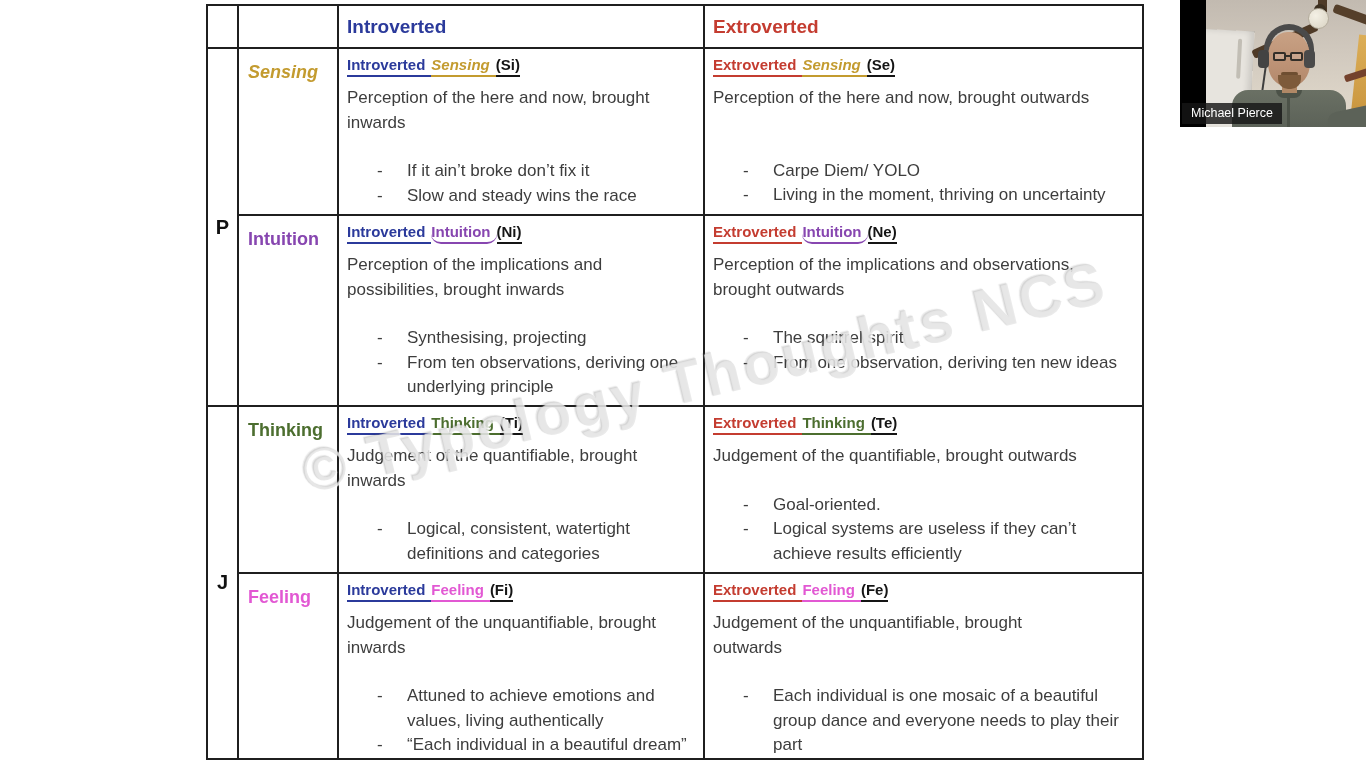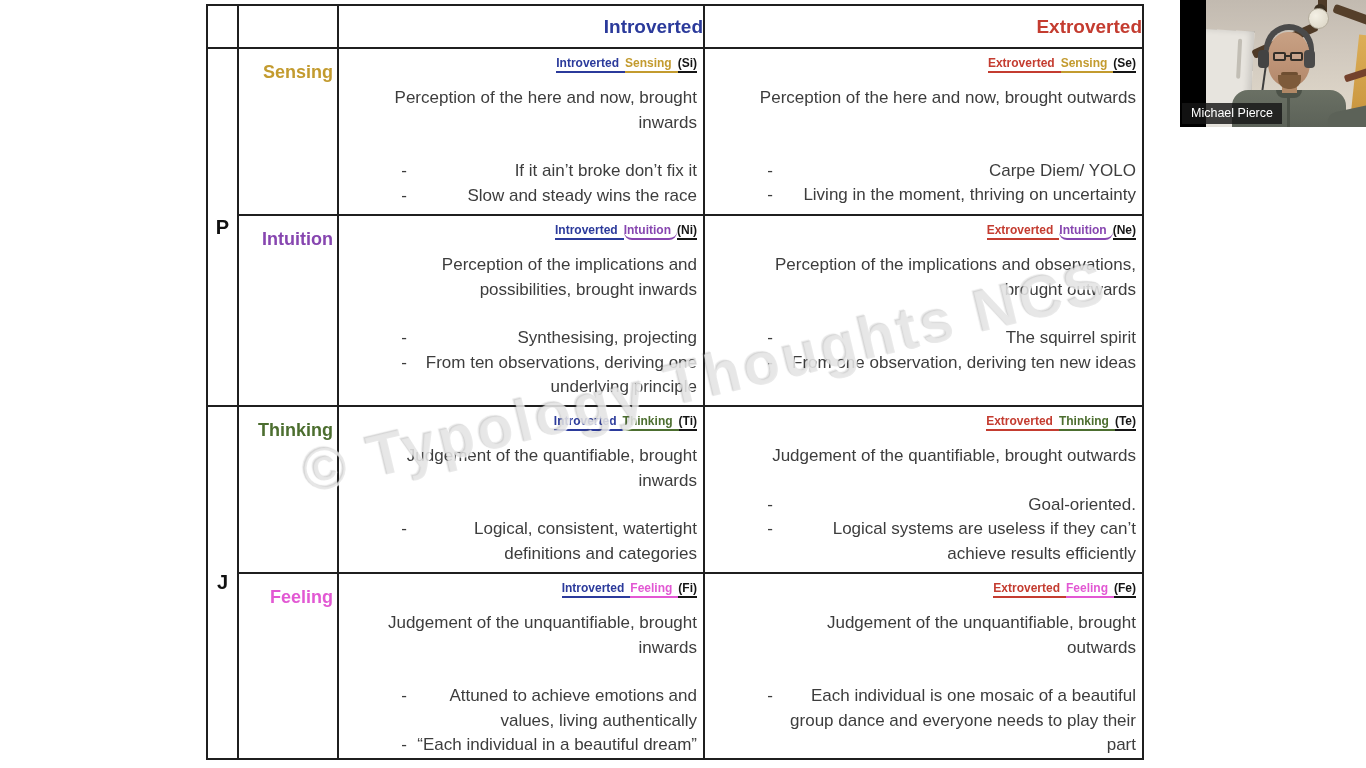--- a/index.html
+++ b/index.html
@@ -8,34 +8,34 @@
     position:relative; overflow:hidden; background:#ffffff;
     font-family:"Liberation Sans", sans-serif;
     color:var(--c-text,#3d3d3d);
   }
 
   
   .slide-table {
     position:absolute; left:206px; top:4px; width:936px;
     border-collapse:collapse; table-layout:fixed; z-index:1;
   }
-  .slide-table td { border:2px solid var(--c-border,#1f1f1f); vertical-align:top; background:transparent;text-align:right; }
+  .slide-table td { border:2px solid var(--c-border,#1f1f1f); vertical-align:top; background:transparent; }
   td.hdr { vertical-align:middle; font-weight:bold; font-size:19px; padding-left:8px; }
   td.side { vertical-align:middle; text-align:center; font-weight:bold; font-size:20px; color:#111; }
   td.cat { font-weight:bold; font-size:18px; padding:13px 4px 0 9px; }
   td.cell { padding:7px 6px 0 8px; }
 
   .c-introverted { color:var(--c-introverted); }
   .c-extroverted { color:var(--c-extroverted); }
-  .c-sensing { color:var(--c-sensing); }
+  .c-sensing { color:var(--c-sensing);font-style:italic; }
   .c-intuition { color:var(--c-intuition);border-radius:15px; }
   .c-thinking { color:var(--c-thinking); }
   .c-feeling { color:var(--c-feeling); }
 
-  .fn-title { font-size:12px; font-weight:bold; height:30px; white-space:nowrap; }
+  .fn-title { font-size:15px; font-weight:bold; height:30px; white-space:nowrap; }
   .fn-title span { display:inline-block; border-bottom:2px solid; line-height:1.12; padding-bottom:1px; }
   .fn-title .t-dir, .fn-title .t-fn { padding-right:6px; }
   .fn-title .t-code { color:#151515; }
 
   .line { line-height:24.5px; font-size:17px; white-space:nowrap; color:var(--c-text,#3d3d3d); }
   .bullets { margin-top:24px; }
   .bullets.mt-lg { margin-top:48px; }
   .bullet { display:flex; padding-left:30px; }
   .dash { flex:0 0 30px; line-height:24.5px; font-size:17px; color:var(--c-text,#3d3d3d); }
   .btext { flex:1 1 auto; min-width:0; }

